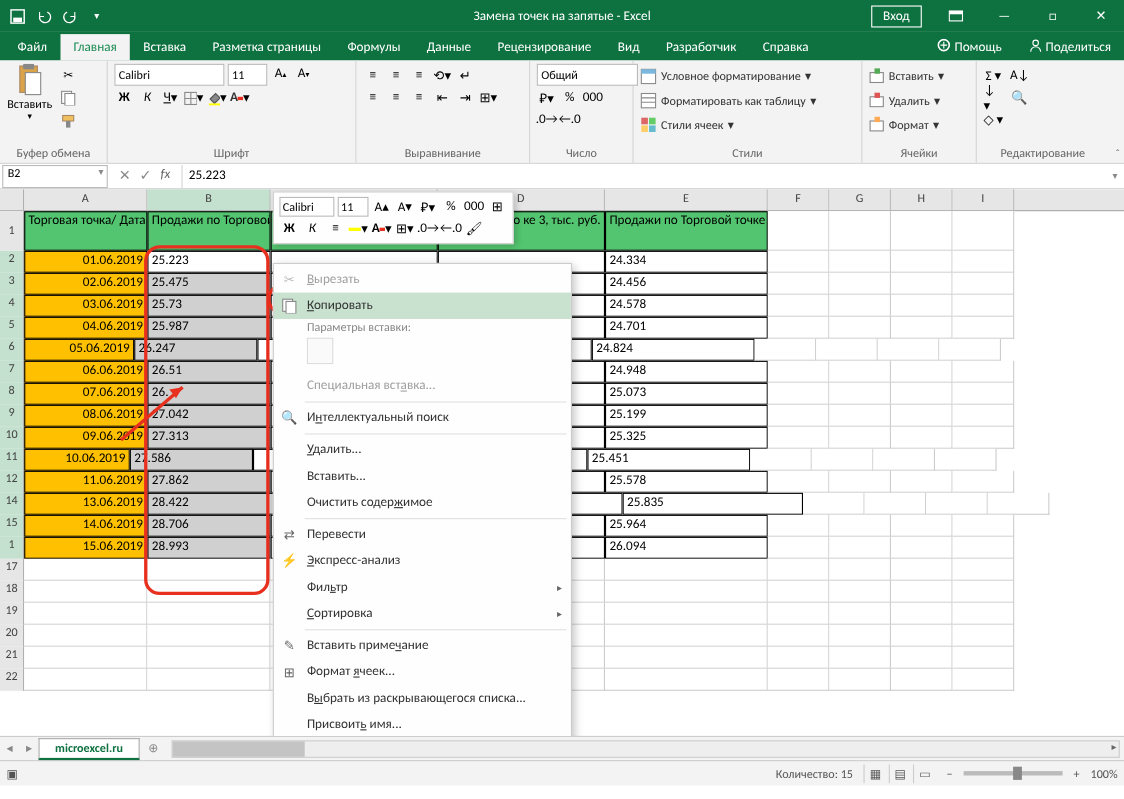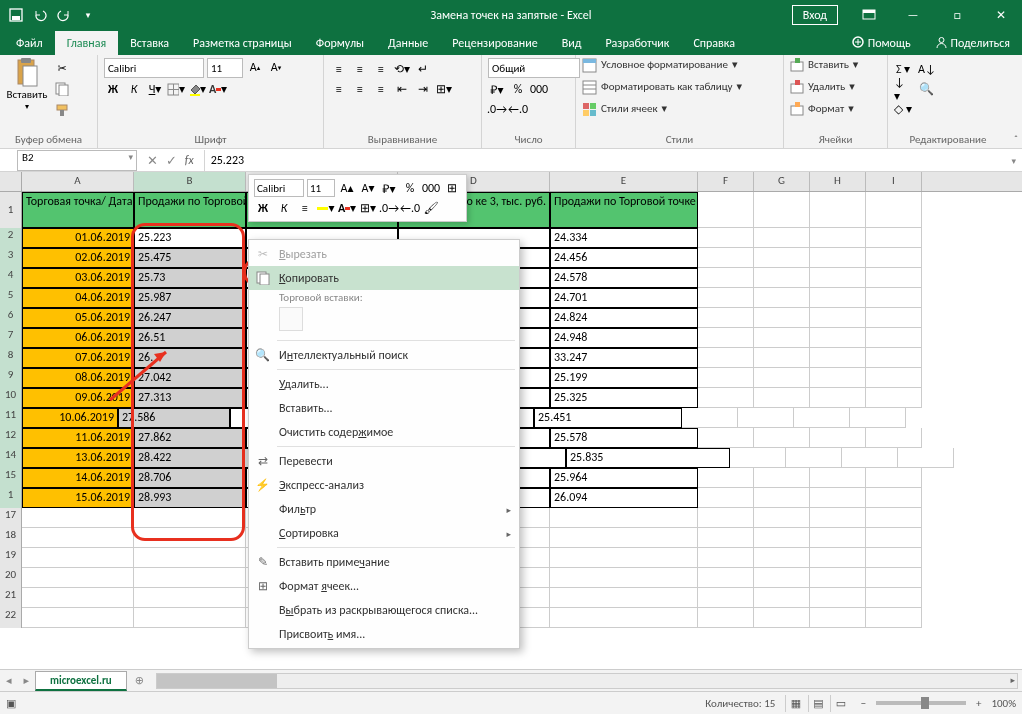--- a/index.html
+++ b/index.html
@@ -28,26 +28,26 @@
 .group-body { display: flex; gap: 4px; }
 .paste-big { text-align: center; width: 42px; }
 .paste-big .ico { width: 30px; height: 30px; margin: 0 auto; }
 .mini-col { display: flex; flex-direction: column; gap: 1px; }
 .rbtn { width: 20px; height: 20px; display: inline-flex; align-items: center; justify-content: center; }
 .font-box { width: 100px; height: 20px; border: 1px solid #bbb; background: #fff; padding: 0 3px; font-size: 11px; }
 .size-box { width: 36px; height: 20px; border: 1px solid #bbb; background: #fff; padding: 0 3px; font-size: 11px; }
 .fmt-row { display: flex; gap: 3px; margin-top: 2px; }
 .fmt-btn { width: 18px; height: 18px; display: inline-flex; align-items: center; justify-content: center; font-size: 12px; }
 .numfmt { width: 92px; height: 20px; border: 1px solid #bbb; background: #fff; padding: 0 3px; font-size: 11px; }
-.style-row { display: flex; gap: 4px; height: 20px; font-size: 11px; color: #333; white-space: nowrap; }
+.style-row { display: flex; align-items: center; gap: 4px; height: 20px; font-size: 11px; color: #333; white-space: nowrap; }
 .cell-col .style-row { height: 22px; }
 .collapse { position: absolute; right: 4px; bottom: 2px; color: #666; font-size: 10px; }
 
 .namebox-row { height: 23px; border-bottom: 1px solid #d4d4d4; display: flex; align-items: center; background: #fff; }
-.namebox { width: 120px; height: 21px; border: 1px solid #bbb; padding: 0 4px; font-size: 11px; margin-left: 17px; position: relative; }
+.namebox { width: 96px; height: 21px; border: 1px solid #bbb; padding: 0 4px; font-size: 11px; margin-left: 2px; position: relative; }
 .namebox::after { content: "▾"; position: absolute; right: 3px; color: #888; font-size: 9px; }
 .fx-btns { display: flex; gap: 8px; padding: 0 10px; color: #888; font-size: 13px; }
 .fx { font-style: italic; font-size: 12px; color: #666; }
 .formula { flex: 1; padding: 0 6px; font-size: 12px; height: 21px; border-left: 1px solid #d4d4d4; display: flex; align-items: center; }
 
 
 .grid-wrap { position: relative; height: 497px; overflow: hidden; }
 .colhdr { height: 20px; display: flex; background: #e6e6e6; border-bottom: 1px solid #aaa; }
 .colhdr .corner { width: 22px; border-right: 1px solid #aaa; background: #e6e6e6; }
 .colhdr .ch { border-right: 1px solid #bbb; text-align: center; font-size: 11px; color: #444; padding-top: 2px; background: #e6e6e6; }
@@ -402,21 +402,21 @@
         <div class="cell val" style="width:152px"></div>
         <div class="cell val" style="width:152px"></div>
         <div class="cell val" style="width:148px">24.701</div>
         <div class="cell" style="width:56px"></div>
         <div class="cell" style="width:56px"></div>
         <div class="cell" style="width:56px"></div>
         <div class="cell" style="width:56px"></div>
       </div>
       <div class="row">
         <div class="rowhdr sel">6</div>
-        <div class="cell date" style="width:112px">05.06.2019</div>
+        <div class="cell date" style="width:100px">05.06.2019</div>
         <div class="cell val selcell" style="width:112px">26.247</div>
         <div class="cell val" style="width:152px"></div>
         <div class="cell val" style="width:152px"></div>
         <div class="cell val" style="width:148px">24.824</div>
         <div class="cell" style="width:56px"></div>
         <div class="cell" style="width:56px"></div>
         <div class="cell" style="width:56px"></div>
         <div class="cell" style="width:56px"></div>
       </div>
       <div class="row">
@@ -430,21 +430,21 @@
         <div class="cell" style="width:56px"></div>
         <div class="cell" style="width:56px"></div>
         <div class="cell" style="width:56px"></div>
       </div>
       <div class="row">
         <div class="rowhdr sel">8</div>
         <div class="cell date" style="width:112px">07.06.2019</div>
         <div class="cell val selcell" style="width:112px">26.</div>
         <div class="cell val" style="width:152px"></div>
         <div class="cell val" style="width:152px"></div>
-        <div class="cell val" style="width:148px">33.247</div>
+        <div class="cell val" style="width:148px">25.073</div>
         <div class="cell" style="width:56px"></div>
         <div class="cell" style="width:56px"></div>
         <div class="cell" style="width:56px"></div>
         <div class="cell" style="width:56px"></div>
       </div>
       <div class="row">
         <div class="rowhdr sel">9</div>
         <div class="cell date" style="width:112px">08.06.2019</div>
         <div class="cell val selcell" style="width:112px">27.042</div>
         <div class="cell val" style="width:152px"></div>
@@ -642,22 +642,25 @@
       </div>
     <div class="mi hov">
         <span class="ico">
           <svg width="14" height="14">
             <rect x="1" y="1" width="9" height="11" fill="#fff" stroke="#888"></rect>
             <rect x="4" y="3" width="9" height="11" fill="#fff" stroke="#888"></rect>
           </svg>
         </span>
         <span><u class="acc">К</u>опировать</span>
       </div>
-    <div class="sect"><span>Торговой вставки:</span></div>
+    <div class="sect"><span>Параметры вставки:</span></div>
     <div class="paste-ico-row"><span></span></div>
+    <div class="mi dis">
+        <span>Специальная вст<u class="acc">а</u>вка...</span>
+      </div>
     <div class="sep"></div>
     <div class="mi">
         <span class="ico">🔍</span>
         <span>И<u class="acc">н</u>теллектуальный поиск</span>
       </div>
     <div class="sep"></div>
     <div class="mi">
         <span><u class="acc">У</u>далить...</span>
       </div>
     <div class="mi">

